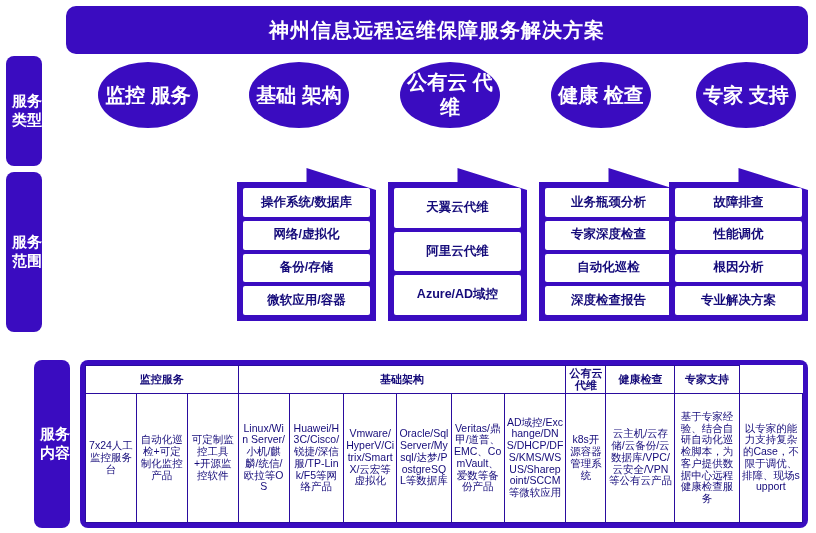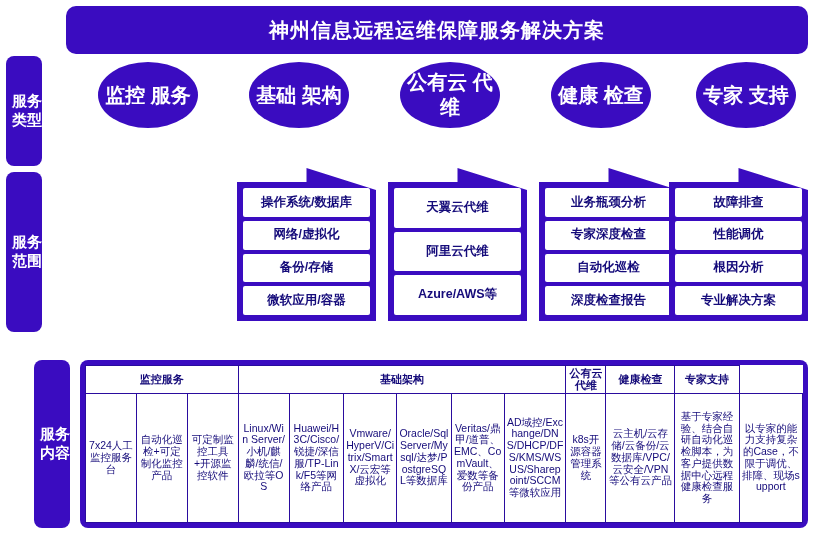--- a/index.html
+++ b/index.html
@@ -97,21 +97,21 @@
       <div class="cell">网络/虚拟化</div>
       <div class="cell">备份/存储</div>
       <div class="cell">微软应用/容器</div>
     </div>
   </div>
 
   <div class="chev" style="left:388px">
     <div class="chev-inner">
       <div class="cell">天翼云代维</div>
       <div class="cell">阿里云代维</div>
-      <div class="cell">Azure/AWS等</div>
+      <div class="cell">Azure/AD域控</div>
     </div>
   </div>
 
   <div class="chev" style="left:539px">
     <div class="chev-inner">
       <div class="cell">业务瓶颈分析</div>
       <div class="cell">专家深度检查</div>
       <div class="cell">自动化巡检</div>
       <div class="cell">深度检查报告</div>
     </div>

